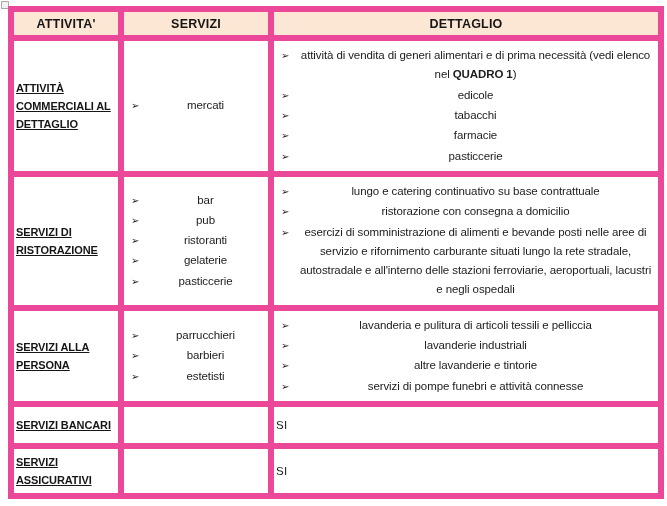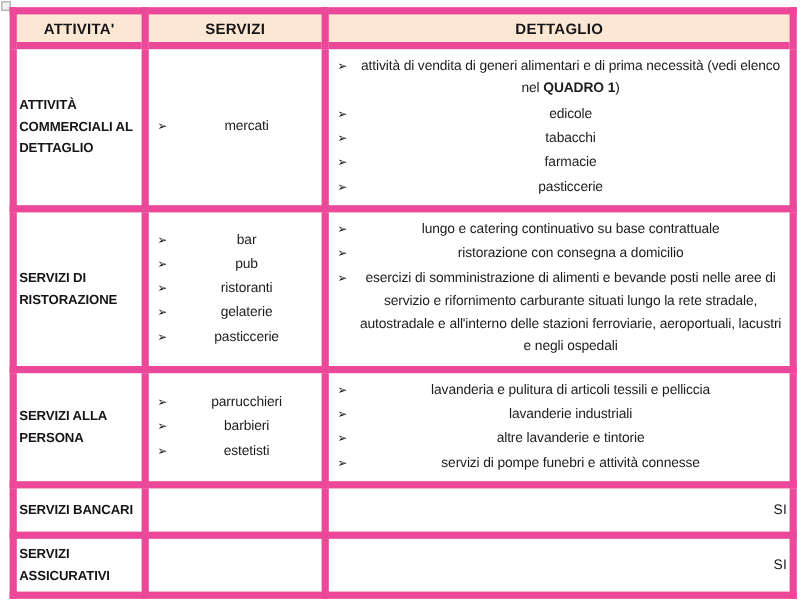--- a/index.html
+++ b/index.html
@@ -42,41 +42,42 @@
     text-align: center;
     color: #161616;
   }
   .activity-label {
     font-weight: bold;
     font-size: 11px;
     line-height: 1.65;
     letter-spacing: -0.1px;
     padding-left: 5px;
     color: #161616;
+    text-decoration: underline;
   }
   .bullet-list { width: 100%; }
   .bullet-item {
     display: flex;
     align-items: flex-start;
     font-size: 11.5px;
     line-height: 1.68;
     letter-spacing: -0.1px;
     margin: 1px 0;
   }
   .bullet-item .bullet {
     flex: 0 0 23px;
     padding-left: 5px;
     font-size: 10px;
     line-height: 1.9;
     color: #222;
   }
   .bullet-item .bullet-text { flex: 1 1 auto; padding-right: 4px; text-align: center; }
   .bullet-text b { font-weight: bold; }
   .si-cell {
-    text-align: right;
+    text-align: left;
     font-size: 11.5px;
     letter-spacing: 0.3px;
   }
   .row-1 td { height: 124px; }
   .row-2 td { height: 118px; }
   .row-3 td { height: 83px; }
   .row-4 td { height: 42px; }
   .row-5 td { height: 38px; }
   .row-6 td { height: 38px; }
 </style>

